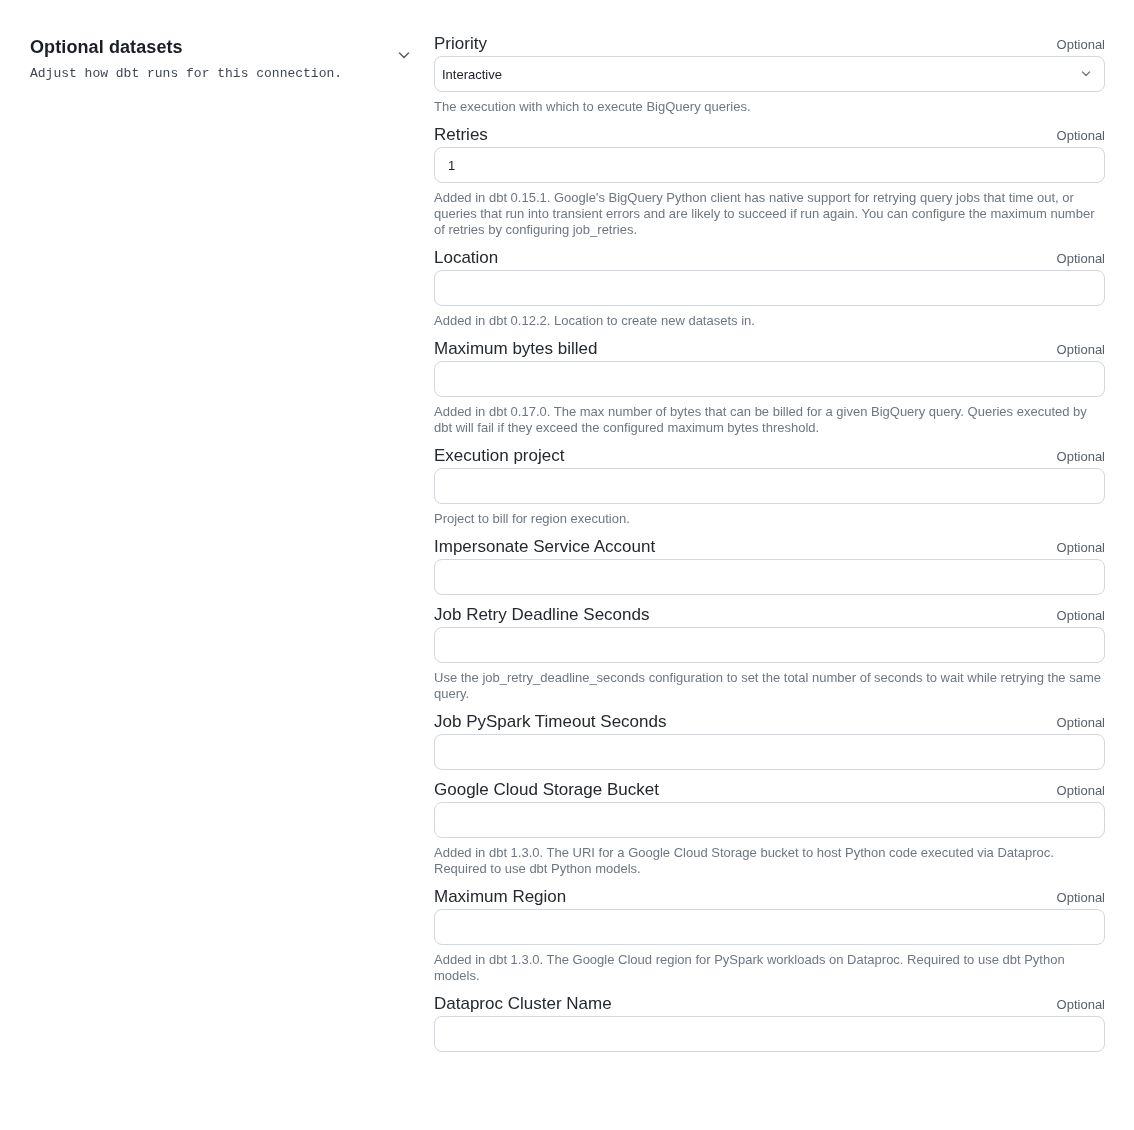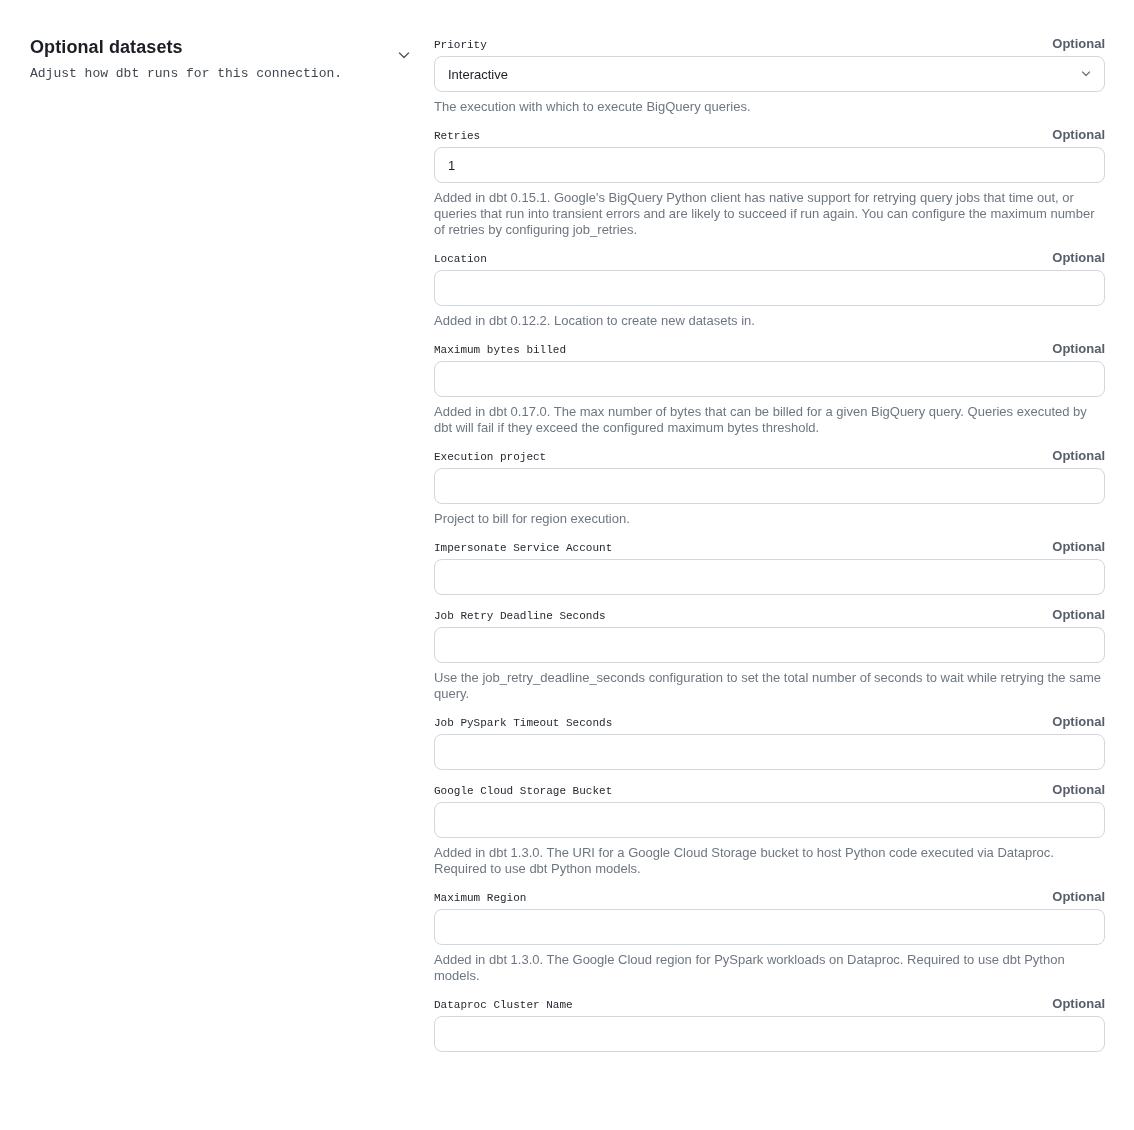--- a/index.html
+++ b/index.html
@@ -54,28 +54,27 @@
   }
   .field { margin-bottom: 12px; }
   .field-head {
     display: flex;
     justify-content: space-between;
     align-items: baseline;
     line-height: 16px;
     margin-bottom: 3px;
   }
   .field-label {
-    font-size: 11px;
+    font-size: 17px;
     font-weight: 500;
     color: #24292f;
-    font-family: Liberation Mono, monospace;
   }
   .field-optional {
     font-size: 13px;
-    font-weight: 700;
+    font-weight: 400;
     color: #57606a;
   }
   .text-input {
     display: block;
     width: 100%;
     height: 36px;
     border: 1px solid #d0d7de;
     border-radius: 8px;
     background: #ffffff;
     padding: 0 13px;
@@ -86,21 +85,21 @@
   }
   .select-input {
     position: relative;
     display: flex;
     align-items: center;
     width: 100%;
     height: 36px;
     border: 1px solid #d0d7de;
     border-radius: 8px;
     background: #ffffff;
-    padding: 0 13px;
+    padding: 0 7px;
     font-size: 13px;
     color: #1b1f24;
     cursor: pointer;
   }
   .select-chevron {
     position: absolute;
     right: 12px;
     top: 50%;
     transform: translateY(-50%);
     width: 12px;

